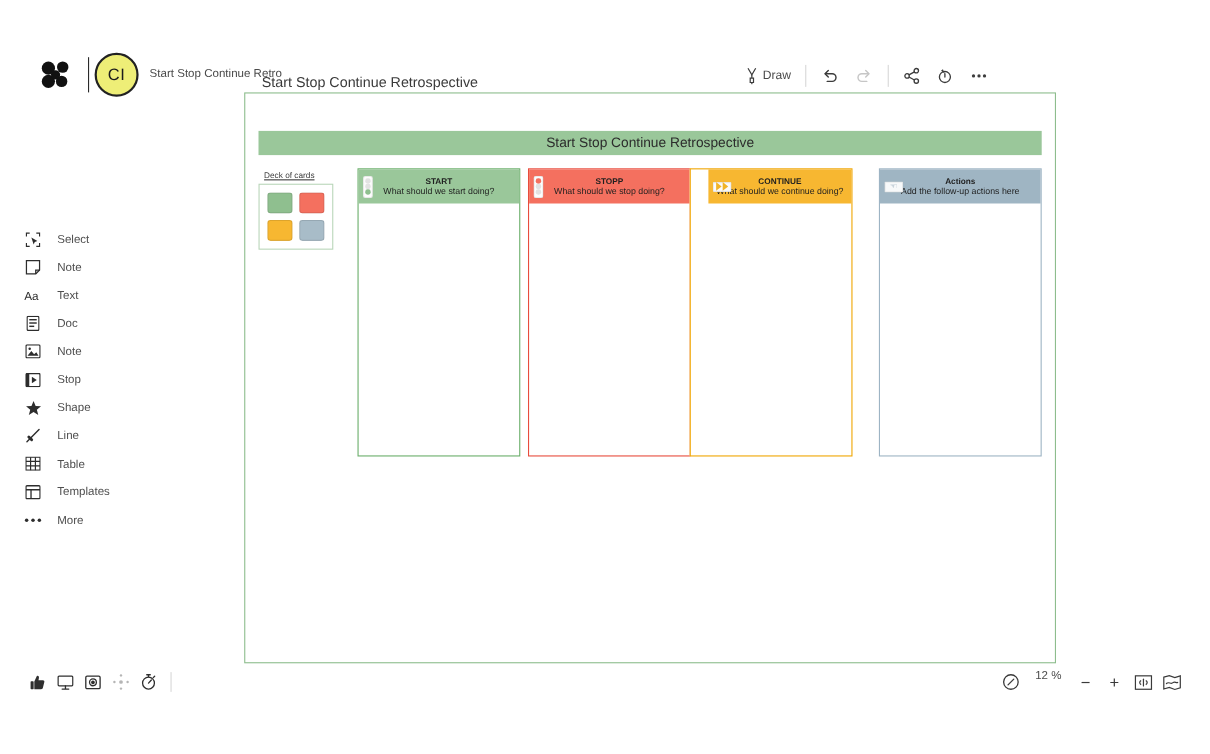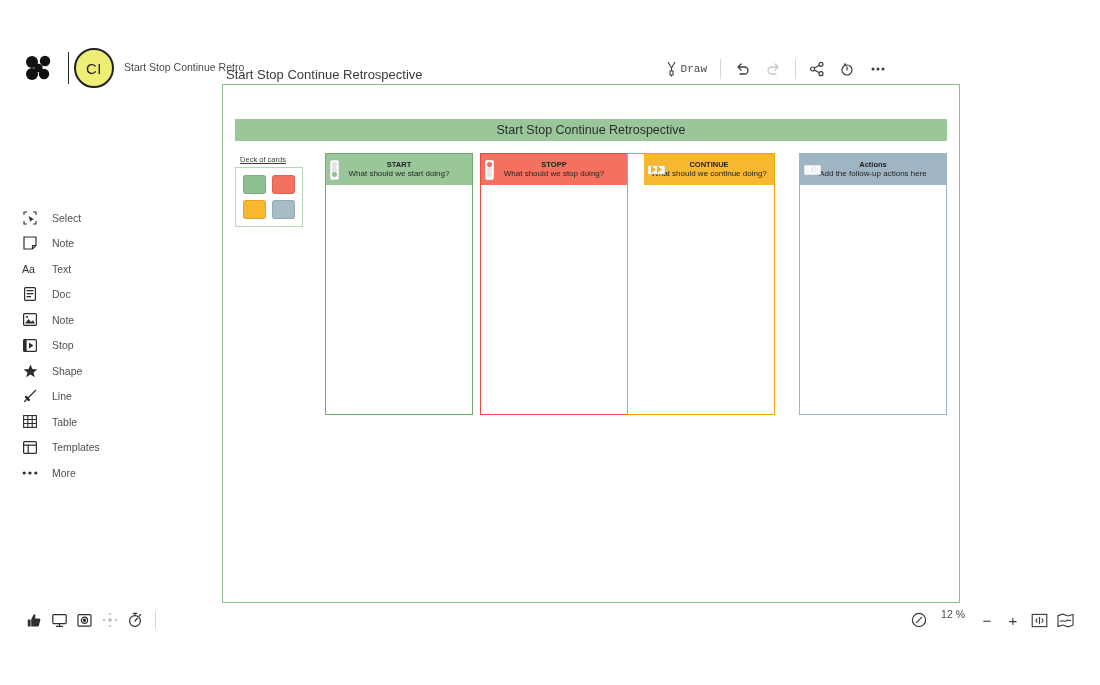--- a/index.html
+++ b/index.html
@@ -6,21 +6,21 @@
   html, body {
     width: 1100px; height: 685px;
     background: #ffffff;
     font-family: "Liberation Sans", sans-serif;
     overflow: hidden;
     color: #3c3c3c;
   }
   #app { position: relative; width: 1100px; height: 685px; }
 
   
-  #header { position: absolute; top: 0; left: 4px; width: 912px; height: 108px; }
+  #header { position: absolute; top: 0; left: 16px; width: 912px; height: 108px; }
 
   #brand-logo {
     position: absolute; left: 20px; top: 54px;
     width: 28px; height: 28px;
   }
   #header-divider {
     position: absolute; left: 64px; top: 52px;
     width: 1px; height: 32px; background: #2a2a2a;
   }
   #avatar {
@@ -40,21 +40,21 @@
   }
 
   
   #toolbar-right {
     position: absolute; right: 22px; top: 55px;
     display: flex; align-items: center; gap: 0;
     height: 28px;
   }
   .tbtn {
     display: flex; align-items: center; justify-content: center;
-    height: 28px; padding: 0 7px; color: #3c3c3c; font-family: Liberation Mono, monospace;
+    height: 28px; padding: 0 7px; color: #3c3c3c;
   }
   .tbtn.faded { color: #c6c6c6; }
   .tbtn-label { font-size: 11px; margin-left: 3px; color: #4a4a4a; }
   .tsep { width: 1px; height: 20px; background: #d8d8d8; margin: 0 6px; }
 
   
   #tool-rail {
     position: absolute; left: 22px; top: 205px;
     width: 110px;
     display: flex; flex-direction: column;

